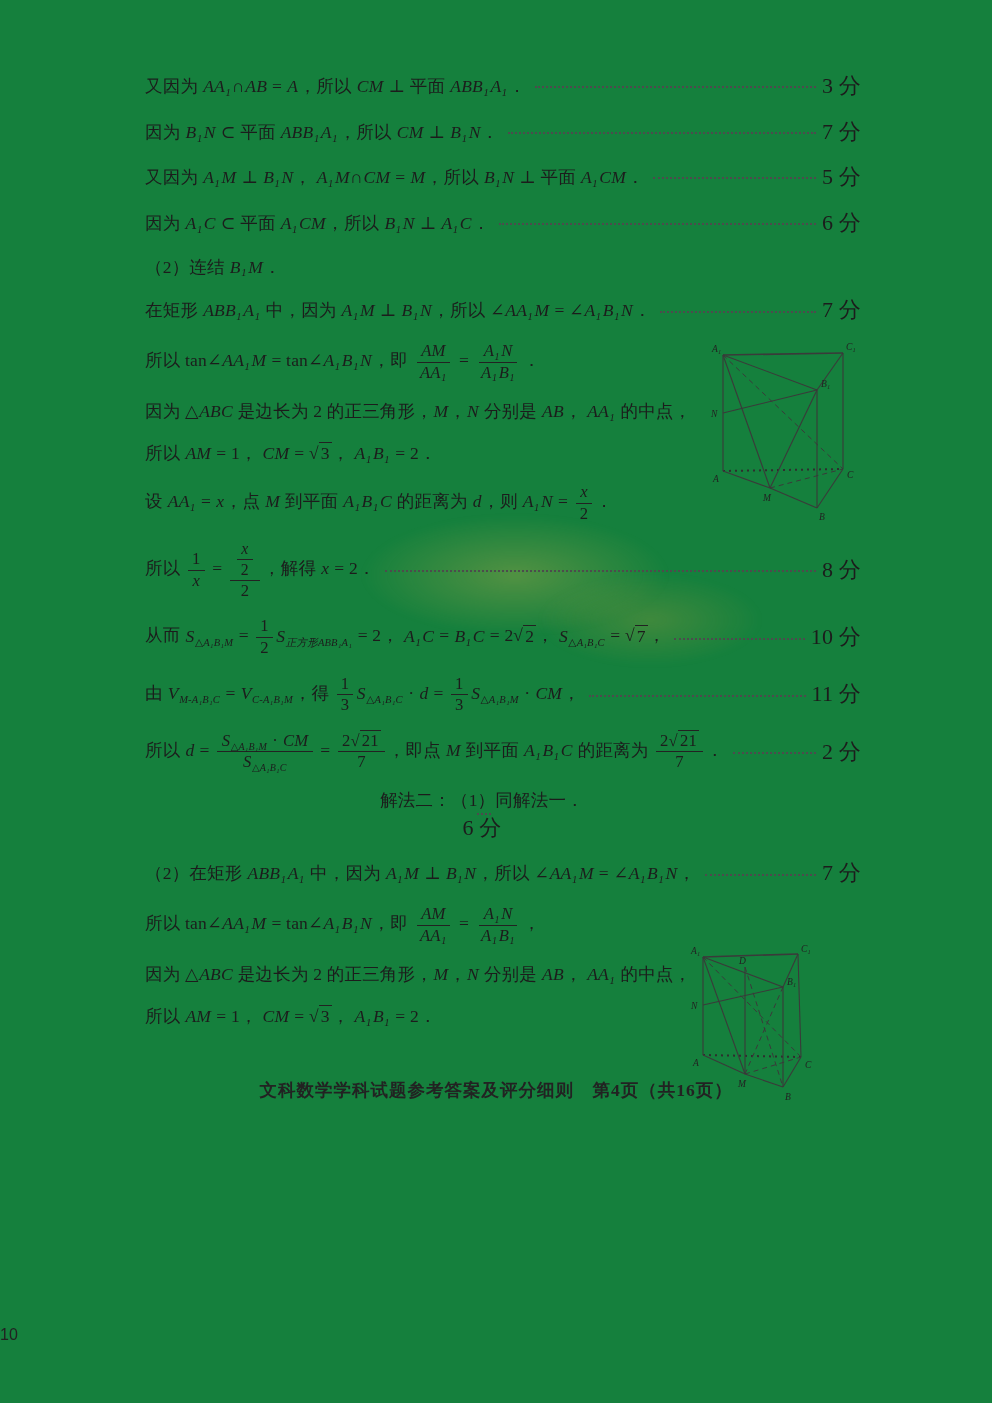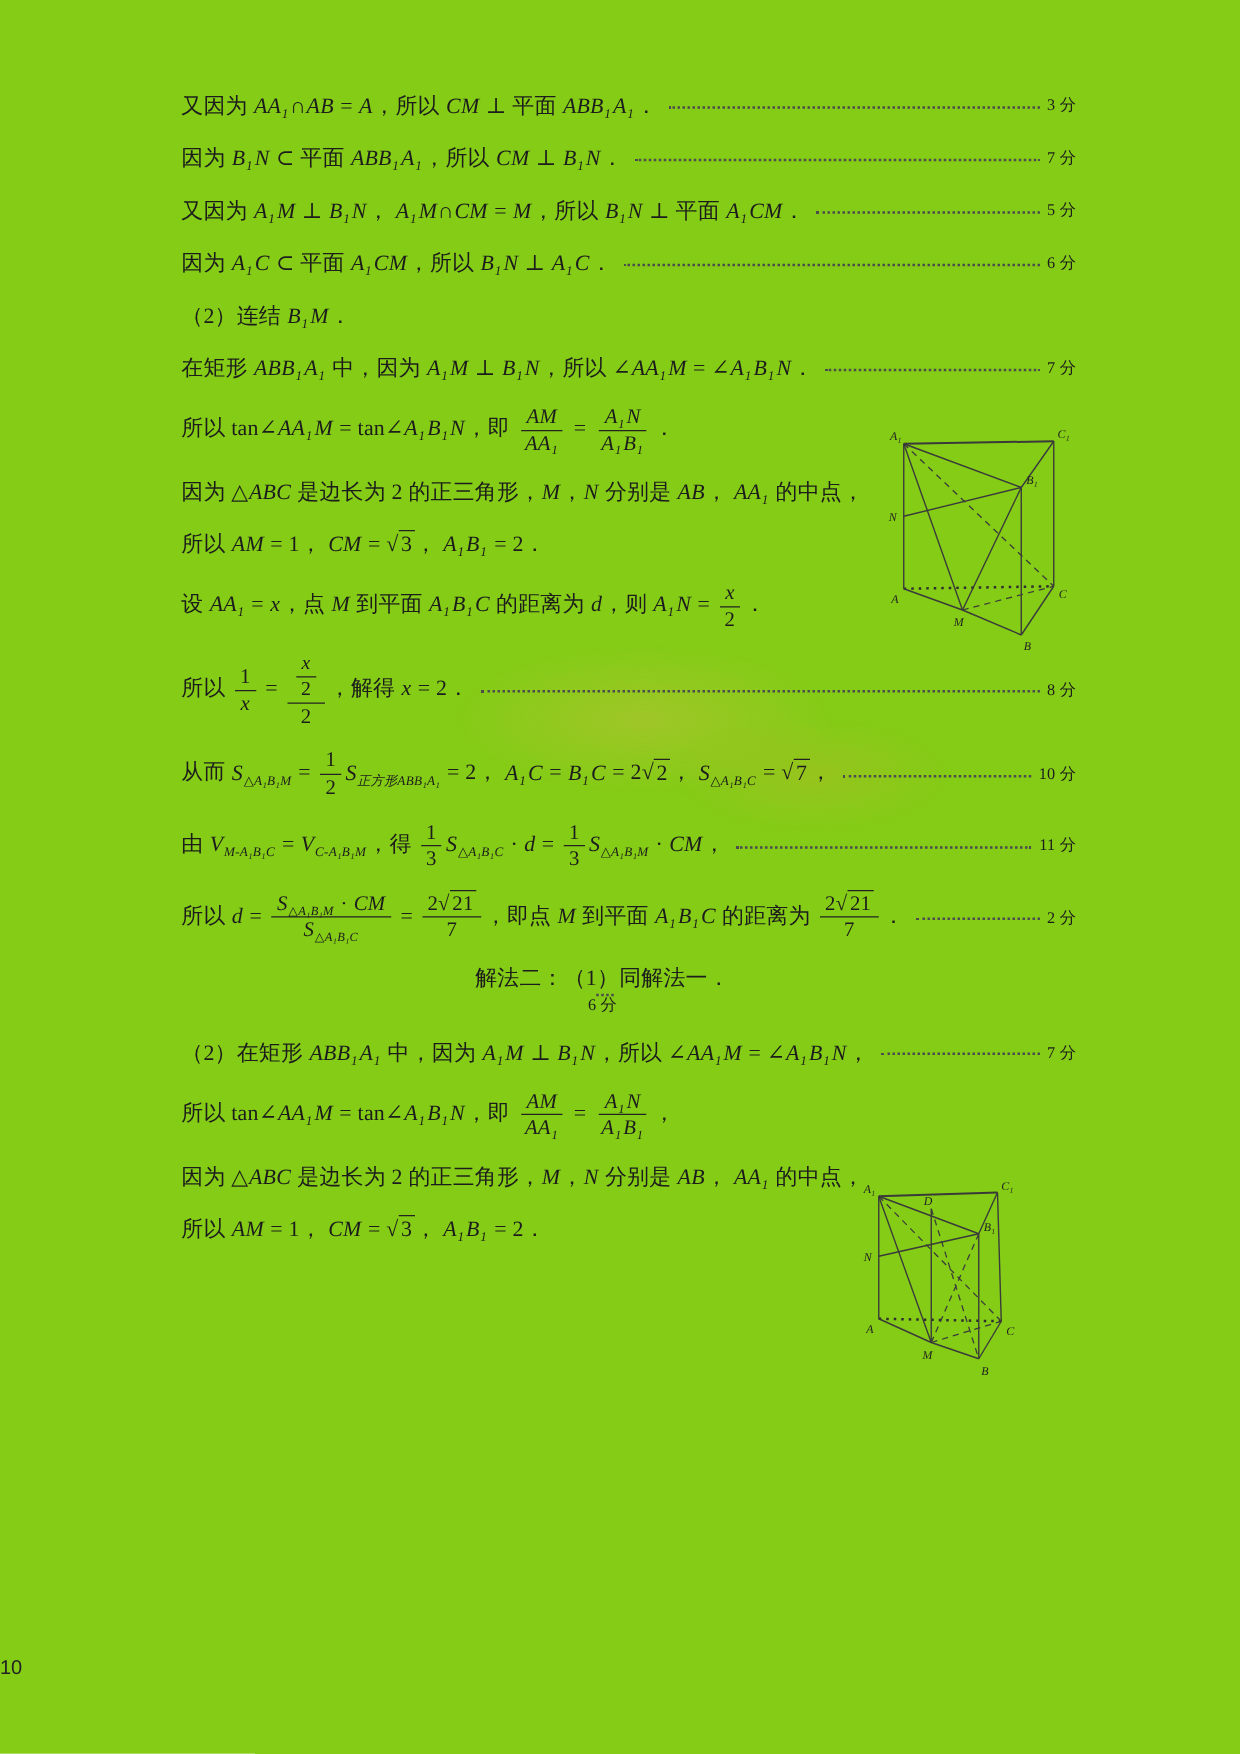--- a/index.html
+++ b/index.html
@@ -3,21 +3,21 @@
 <meta charset="utf-8">
 <style>
   html,body{margin:0;padding:0;}
   body{
     width:992px;height:1403px;position:relative;
     background:#ffffff;
     font-family:"Liberation Serif","DejaVu Serif",serif;
     color:#1f1f1f;
     overflow:hidden;
   }
-  .page{position:absolute;inset:0;background:#84cc16;}
+  .page{position:absolute;inset:0;background:#15803d;}
   
   .stain{position:absolute;pointer-events:none;filter:blur(3px);}
   .stain.s1{left:360px;top:515px;width:310px;height:120px;
     background:radial-gradient(ellipse at 50% 50%, rgba(224,186,80,.30), rgba(224,186,80,0) 70%);}
   .stain.s2{left:540px;top:575px;width:220px;height:90px;
     background:radial-gradient(ellipse at 50% 50%, rgba(219,170,60,.22), rgba(219,170,60,0) 72%);}
 
   #content{position:absolute;left:145px;top:72px;width:716px;}
   .line{
     display:flex;align-items:center;
@@ -32,21 +32,21 @@
   .seg-s{font-style:italic;font-size:.6em;position:relative;top:.38em;padding:0 1px 0 0;}
   .frac{display:inline-flex;flex-direction:column;align-items:center;
     vertical-align:middle;margin:0 3px;line-height:1.12;font-size:.95em;}
   .frac>.num{padding:0 4px 1px;border-bottom:1.4px solid #222;}
   .frac>.den{padding:1px 4px 0;}
   .sqrt{white-space:nowrap;}
   .sqrt .rsign{padding-right:0;}
   .sqrt .rad{border-top:1.4px solid #222;padding:0 2px;}
   .leader{flex:1 1 auto;min-width:14px;height:0;
     border-bottom:2px dotted #4c4c4c;margin:0 6px 0 9px;transform:translateY(1px);}
-  .score{white-space:nowrap;font-size:13px;color:#1c1c1c;}
+  .score{white-space:nowrap;font-size:22px;color:#1c1c1c;}
 
   .figure{position:absolute;}
   .figure svg{overflow:visible;}
   #fig1{left:700px;top:336px;width:165px;height:200px;}
   #fig2{left:681px;top:942px;width:150px;height:175px;}
   .fig-line{stroke:#3a3a3a;stroke-width:1.1;fill:none;}
   .fig-line.bold{stroke-width:1.6;}
   .fig-dash{stroke:#3a3a3a;stroke-width:1;fill:none;stroke-dasharray:5 4;}
   .fig-dot{stroke:#2e2e2e;stroke-width:2;fill:none;stroke-dasharray:2 4;}
   .vlabel{font-family:"Liberation Serif","DejaVu Serif",serif;font-style:italic;
@@ -246,14 +246,15 @@
       <text class="vlabel" x="58" y="22">D</text>
       <text class="vlabel" x="106" y="43">B₁</text>
       <text class="vlabel" x="10" y="67">N</text>
       <text class="vlabel" x="12" y="124">A</text>
       <text class="vlabel" x="124" y="126">C</text>
       <text class="vlabel" x="57" y="145">M</text>
       <text class="vlabel" x="104" y="158">B</text>
     </svg>
   </div>
 
+  <div id="footer">文科数学学科试题参考答案及评分细则　第4页（共16页）</div>
   <div id="page-number">10</div>
 </div>
 
 </body></html>

